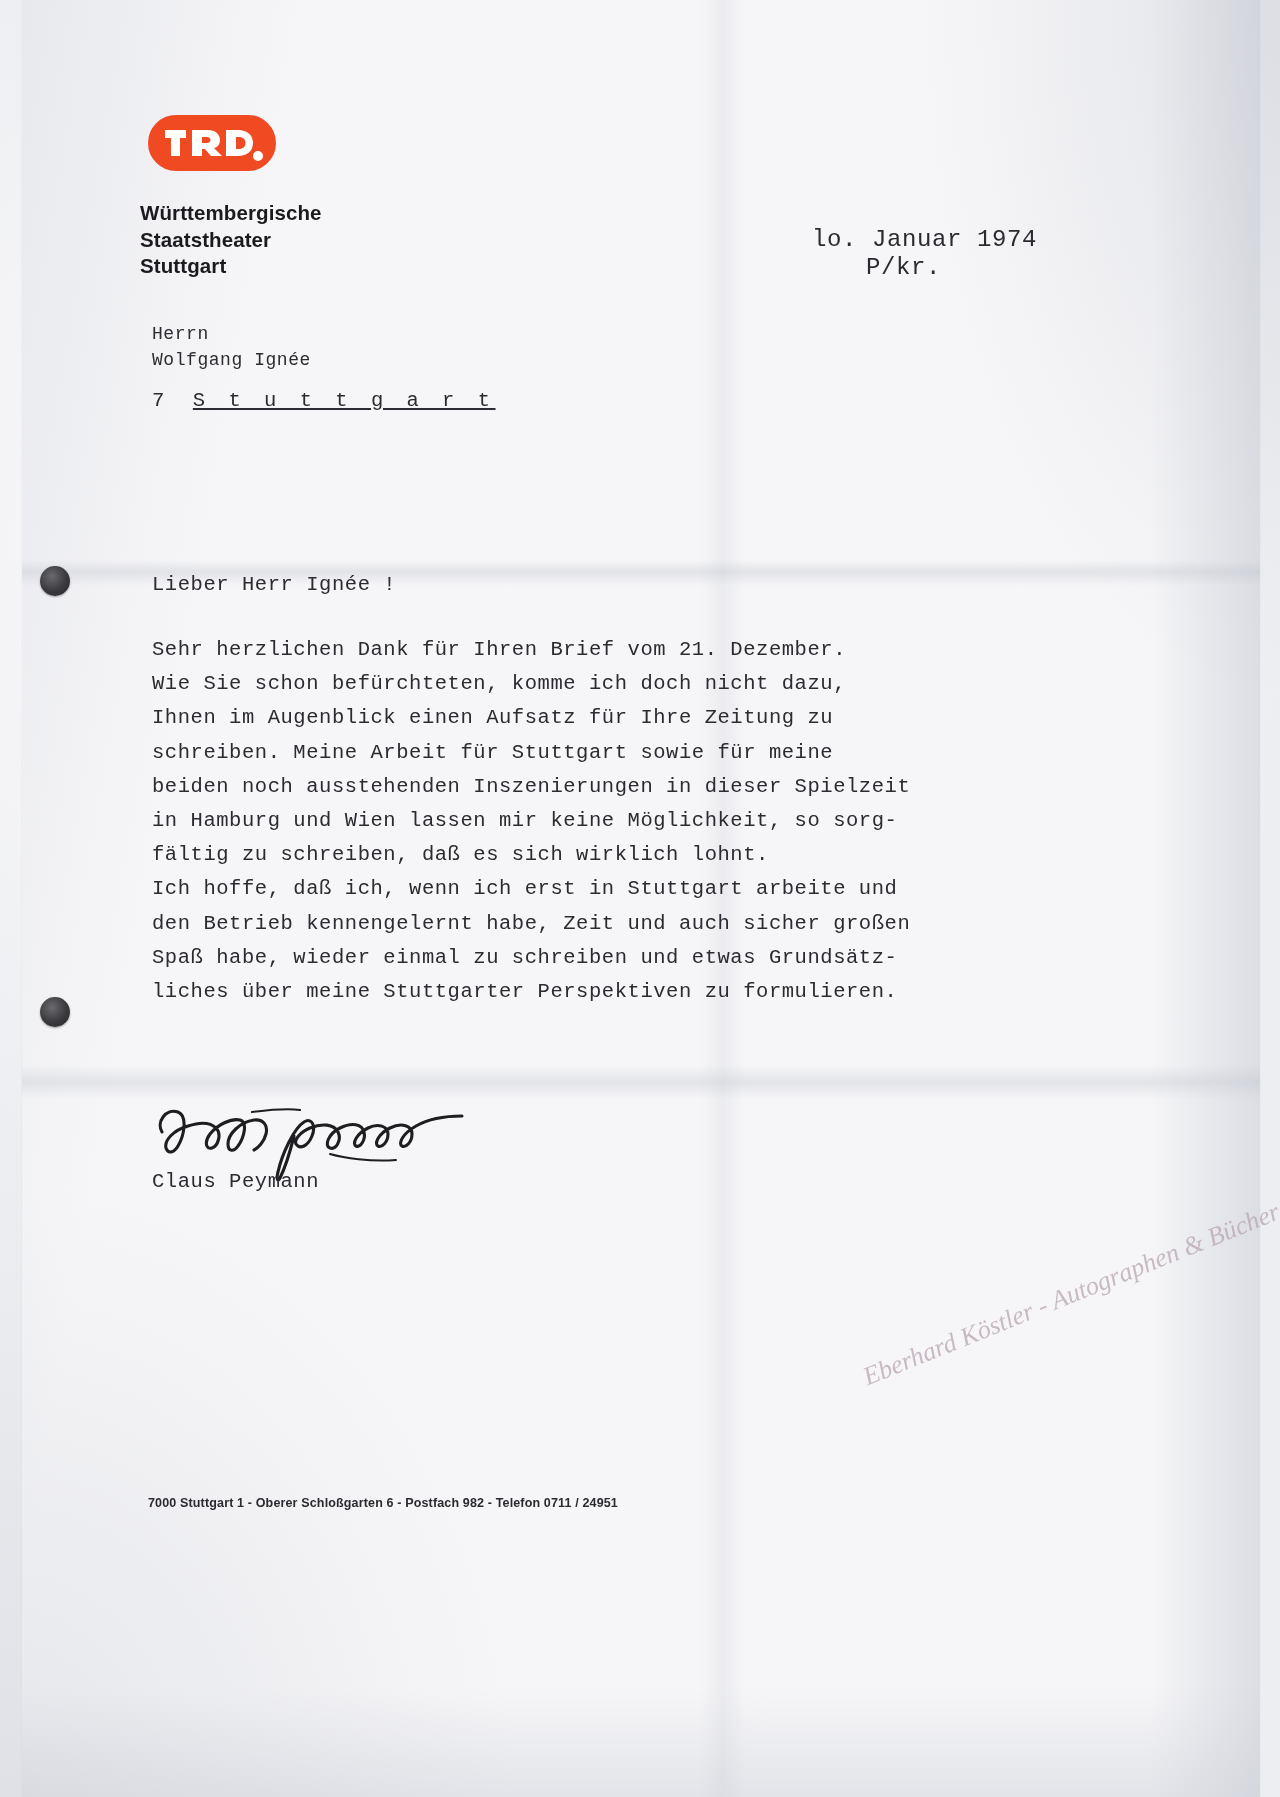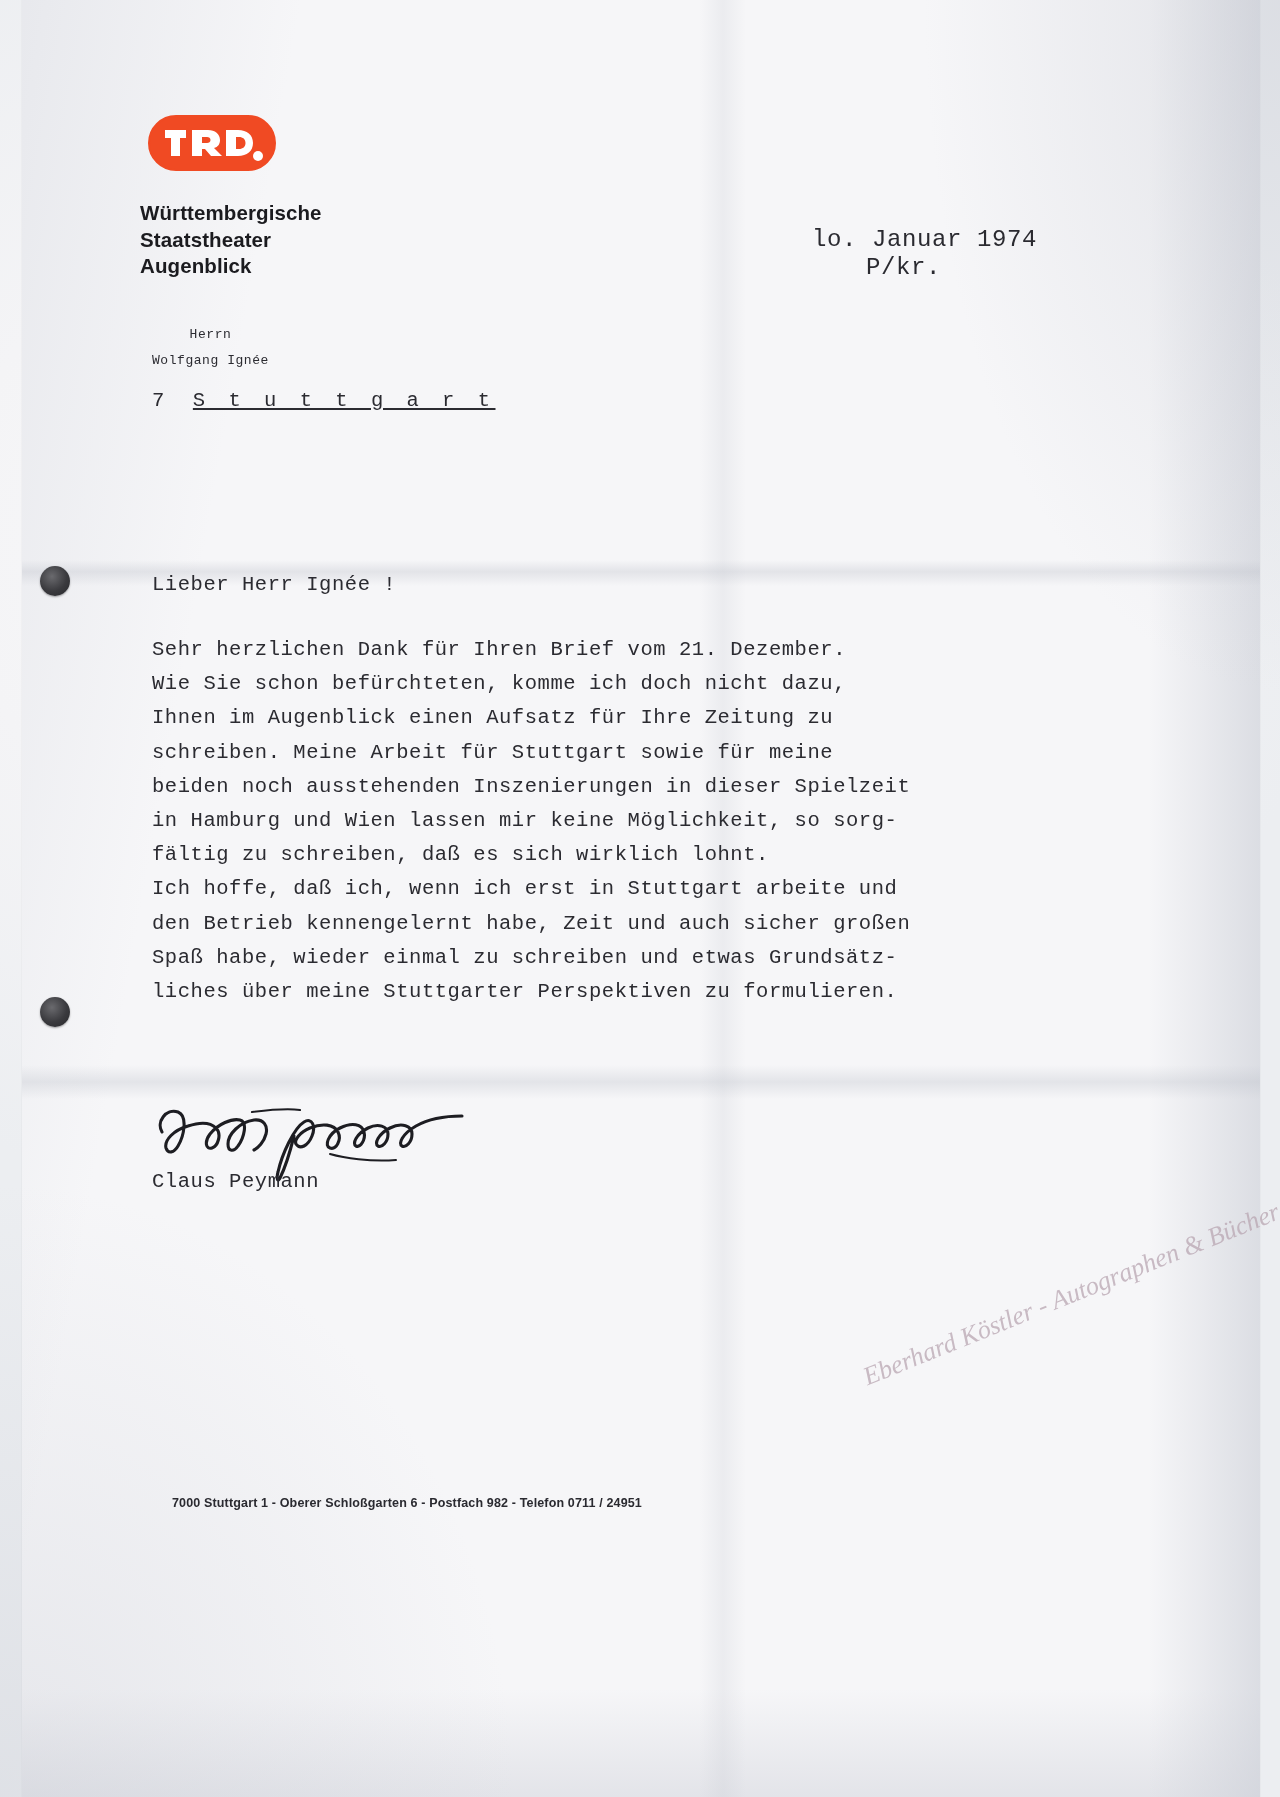--- a/index.html
+++ b/index.html
@@ -91,23 +91,22 @@
   
   .tw {
     font-family: "Liberation Mono", monospace;
     color: #2b2b31;
     letter-spacing: 0.55px;
   }
   .addressee {
     position: absolute;
     left: 152px;
     top: 322px;
-    font-size: 13px;
+    font-size: 18px;
     line-height: 25.5px;
-    text-align: center;
   }
   .addr-city {
     position: absolute;
     left: 152px;
     top: 388px;
     font-size: 20.5px;
     line-height: 25.5px;
   }
   .addr-city .city {
     text-decoration: underline;
@@ -175,21 +174,20 @@
   
   .footer {
     position: absolute;
     left: 148px;
     top: 1496px;
     font-family: "Liberation Sans", sans-serif;
     font-size: 12.5px;
     font-weight: bold;
     color: #2a2a30;
     letter-spacing: 0.15px;
-    margin-left: 24px;
   }
 
   
   .watermark {
     position: absolute;
     left: 818px;
     top: 1370px;
     width: 420px;
     height: 220px;
     transform: rotate(-22deg);
@@ -226,21 +224,21 @@
         <path d="M44 18 h16 c7 0 12 4 12 10 0 4-2 7-6 8 l8 8 h-11 l-6-7 h-3 v7 h-10 V18 z m10 7 v6 h5 c2 0 3.5-1.2 3.5-3 0-1.9-1.5-3-3.5-3 h-5 z"></path>
         <path d="M78 18 h12 c9 0 15 5 15 13 s-6 13-15 13 H78 V18 z m10 7 v12 h3 c4 0 6.5-2.3 6.5-6 s-2.5-6-6.5-6 h-3 z"></path>
       </g>
       <circle cx="110" cy="44" r="5" fill="#ffffff"></circle>
       <rect x="1" y="4" width="126" height="54" rx="27" ry="27" fill="none" stroke="#f04a23" stroke-width="2"></rect>
     </svg>
   </div>
 
   <div class="letterhead" style="white-space: pre-line;">Württembergische
 Staatstheater
-Augenblick</div>
+Stuttgart</div>
 
   <div class="date-block">
     <span>lo. Januar 1974</span>
     <span class="ref">P/kr.</span>
   </div>
 
   <div class="tw addressee" style="white-space: pre-line;">Herrn
 Wolfgang Ignée</div>
 
   <div class="tw addr-city">

